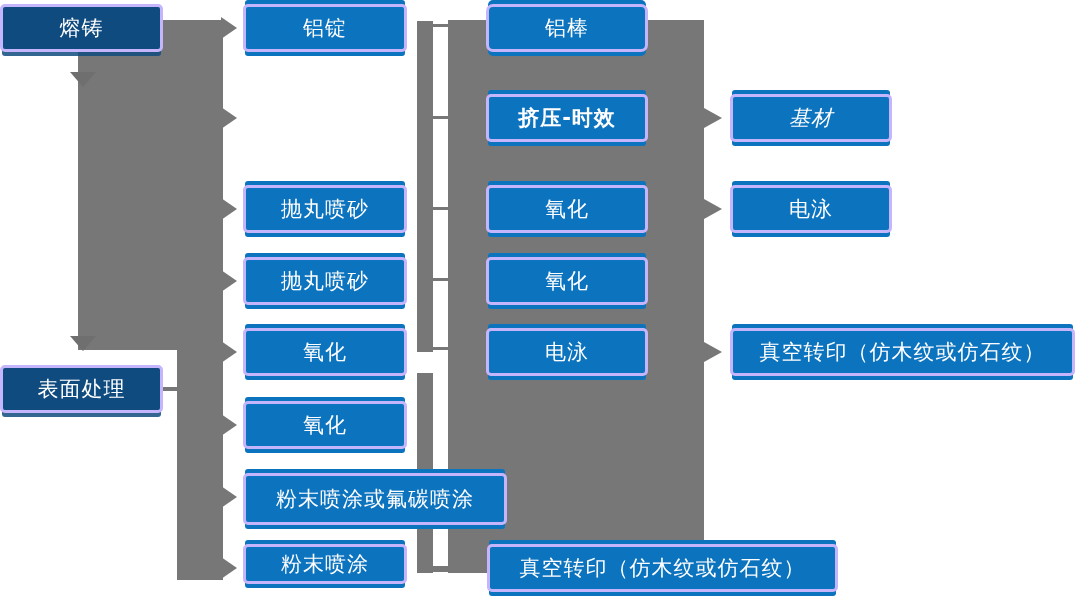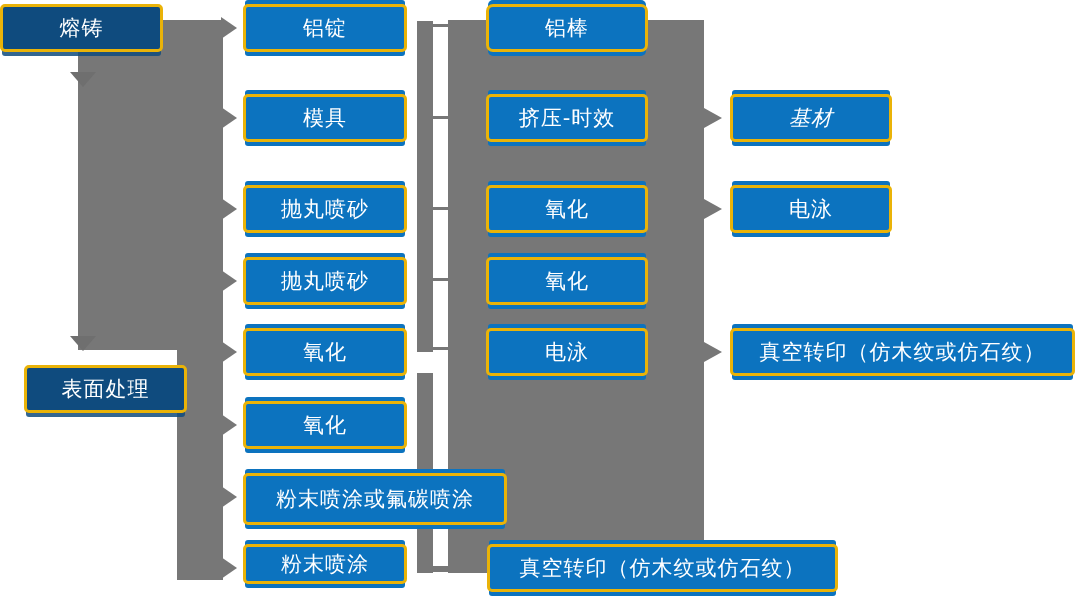--- a/index.html
+++ b/index.html
@@ -30,21 +30,21 @@
     border-top:15px solid #6f6f6f;
   }
   
   .node{
     position:absolute;z-index:2;
     box-sizing:border-box;
     display:flex;align-items:center;justify-content:center;
     color:#ffffff;
     font-size:21px;
     letter-spacing:1px;
-    border:3px solid #eab308;
+    border:3px solid #c4b5fd;
     border-radius:5px;
     white-space:nowrap;
   }
   .node.blue{
     background:#0C73BF;
     box-shadow:0 -6px 0 -2px #0C73BF, 0 6px 0 -2px #0C73BF;
   }
   .node.navy{
     background:#0F4B7E;
     box-shadow:0 6px 0 -2px rgba(15,75,126,0.85);
@@ -79,33 +79,32 @@
   <div class="arrow-right" style="left:221px;top:341px;"></div>
   <div class="arrow-right" style="left:221px;top:414px;"></div>
   <div class="arrow-right" style="left:221px;top:486px;"></div>
   <div class="arrow-right" style="left:221px;top:557px;"></div>
 
   <div class="arrow-right small" style="left:704px;top:108px;"></div>
   <div class="arrow-right small" style="left:704px;top:199px;"></div>
   <div class="arrow-right small" style="left:704px;top:342px;"></div>
 
   <div class="node navy" style="left:0px;top:4px;width:163px;height:48px;">熔铸</div>
-  <div class="node navy" style="left:0px;top:365px;width:163px;height:48px;margin-left:24px;">表面处理</div>
+  <div class="node navy" style="left:0px;top:365px;width:163px;height:48px;">表面处理</div>
 
   <div class="node blue" style="left:243px;top:4px;width:164px;height:48px;">铝锭</div>
-  <div class="node blue" style="left:243px;top:94px;width:164px;height:48px;">模具</div>
   <div class="node blue" style="left:243px;top:185px;width:164px;height:48px;">抛丸喷砂</div>
   <div class="node blue" style="left:243px;top:257px;width:164px;height:48px;">抛丸喷砂</div>
   <div class="node blue" style="left:243px;top:328px;width:164px;height:48px;">氧化</div>
   <div class="node blue" style="left:243px;top:401px;width:164px;height:48px;">氧化</div>
   <div class="node blue" style="left:243px;top:473px;width:264px;height:52px;">粉末喷涂或氟碳喷涂</div>
   <div class="node blue" style="left:243px;top:544px;width:164px;height:40px;">粉末喷涂</div>
 
   <div class="node blue" style="left:486px;top:4px;width:162px;height:48px;border-radius:7px;">铝棒</div>
-  <div class="node blue" style="left:486px;top:94px;width:162px;height:48px;">挤压-时效</div>
+  <div class="node blue" style="left:486px;top:94px;width:162px;height:48px;font-weight:bold;">挤压-时效</div>
   <div class="node blue" style="left:486px;top:185px;width:162px;height:48px;">氧化</div>
   <div class="node blue" style="left:486px;top:257px;width:162px;height:48px;">氧化</div>
   <div class="node blue" style="left:486px;top:328px;width:162px;height:48px;">电泳</div>
   <div class="node blue" style="left:487px;top:544px;width:351px;height:48px;">真空转印（仿木纹或仿石纹）</div>
 
   <div class="node blue" style="left:730px;top:94px;width:162px;height:48px;font-style:italic;">基材</div>
   <div class="node blue" style="left:730px;top:185px;width:162px;height:48px;">电泳</div>
   <div class="node blue" style="left:730px;top:328px;width:345px;height:48px;">真空转印（仿木纹或仿石纹）</div>
 
 </div>

